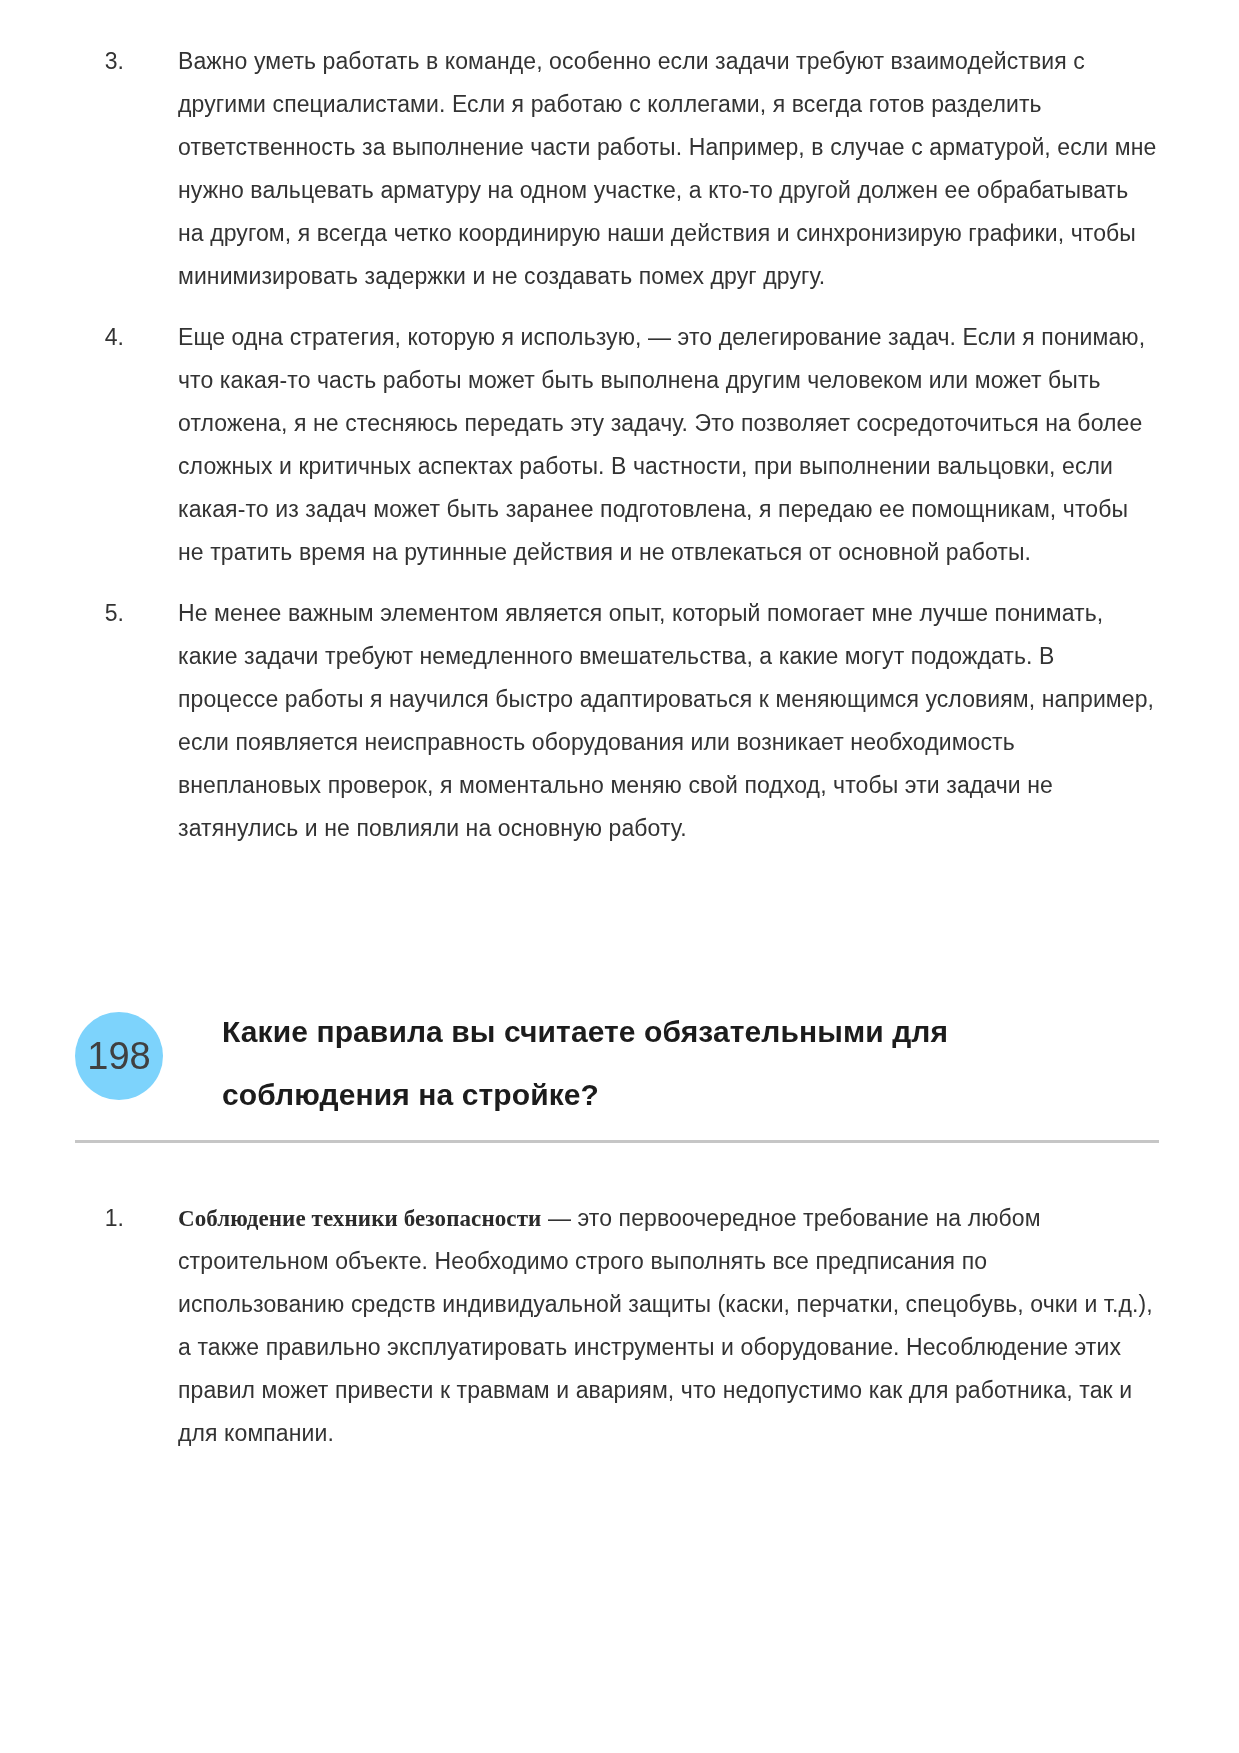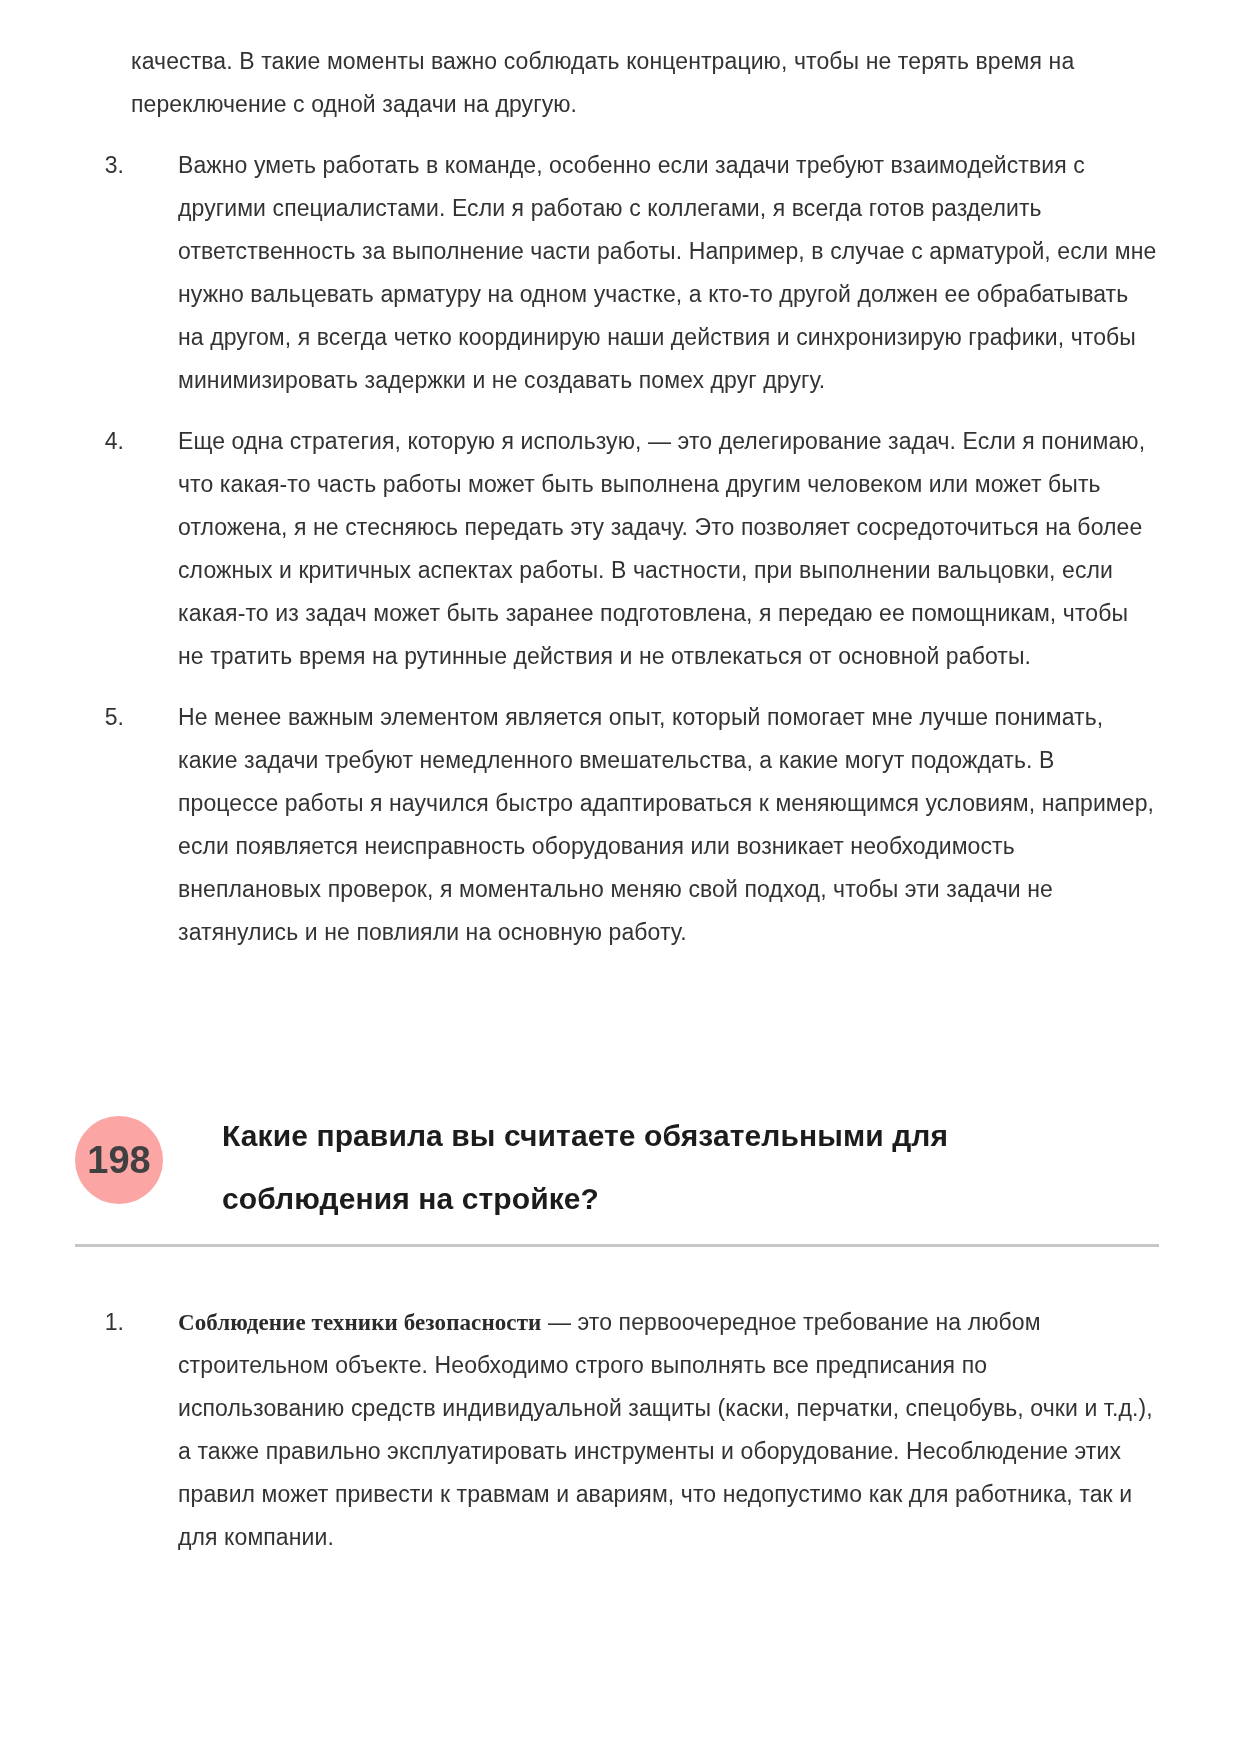--- a/index.html
+++ b/index.html
@@ -60,26 +60,26 @@
     display: flex;
     align-items: flex-start;
     margin-top: 150px;
     margin-left: -56px; 
   }
   .q-badge {
     flex: 0 0 88px;
     width: 88px;
     height: 88px;
     border-radius: 50%;
-    background: #fca5a5;
+    background: #7dd3fc;
     display: flex;
     align-items: center;
     justify-content: center;
     font-size: 38px;
-    font-weight: 700;
+    font-weight: 400;
     color: #404040;
     margin-top: 12px;
   }
   .q-title {
     margin: 0 0 0 59px;
     max-width: 860px;
     font-size: 30px;
     line-height: 63px;
     font-weight: 700;
     color: #1c1c1c;
@@ -93,21 +93,20 @@
   
   .answers {
     margin-top: 54px;
   }
 </style>
 </head>
 <body>
 
 <div class="page">
 
-  <p class="para">качества. В такие моменты важно соблюдать концентрацию, чтобы не терять время на переключение с одной задачи на другую.</p>
 
   <div>
     <div class="num-item">
       <span class="num">3.</span>
       <span class="item-text">Важно уметь работать в команде, особенно если задачи требуют взаимодействия с другими специалистами. Если я работаю с коллегами, я всегда готов разделить ответственность за выполнение части работы. Например, в случае с арматурой, если мне нужно вальцевать арматуру на одном участке, а кто-то другой должен ее обрабатывать на другом, я всегда четко координирую наши действия и синхронизирую графики, чтобы минимизировать задержки и не создавать помех друг другу.</span>
     </div>
     <div class="num-item">
       <span class="num">4.</span>
       <span class="item-text">Еще одна стратегия, которую я использую, — это делегирование задач. Если я понимаю, что какая-то часть работы может быть выполнена другим человеком или может быть отложена, я не стесняюсь передать эту задачу. Это позволяет сосредоточиться на более сложных и критичных аспектах работы. В частности, при выполнении вальцовки, если какая-то из задач может быть заранее подготовлена, я передаю ее помощникам, чтобы не тратить время на рутинные действия и не отвлекаться от основной работы.</span>
     </div>

